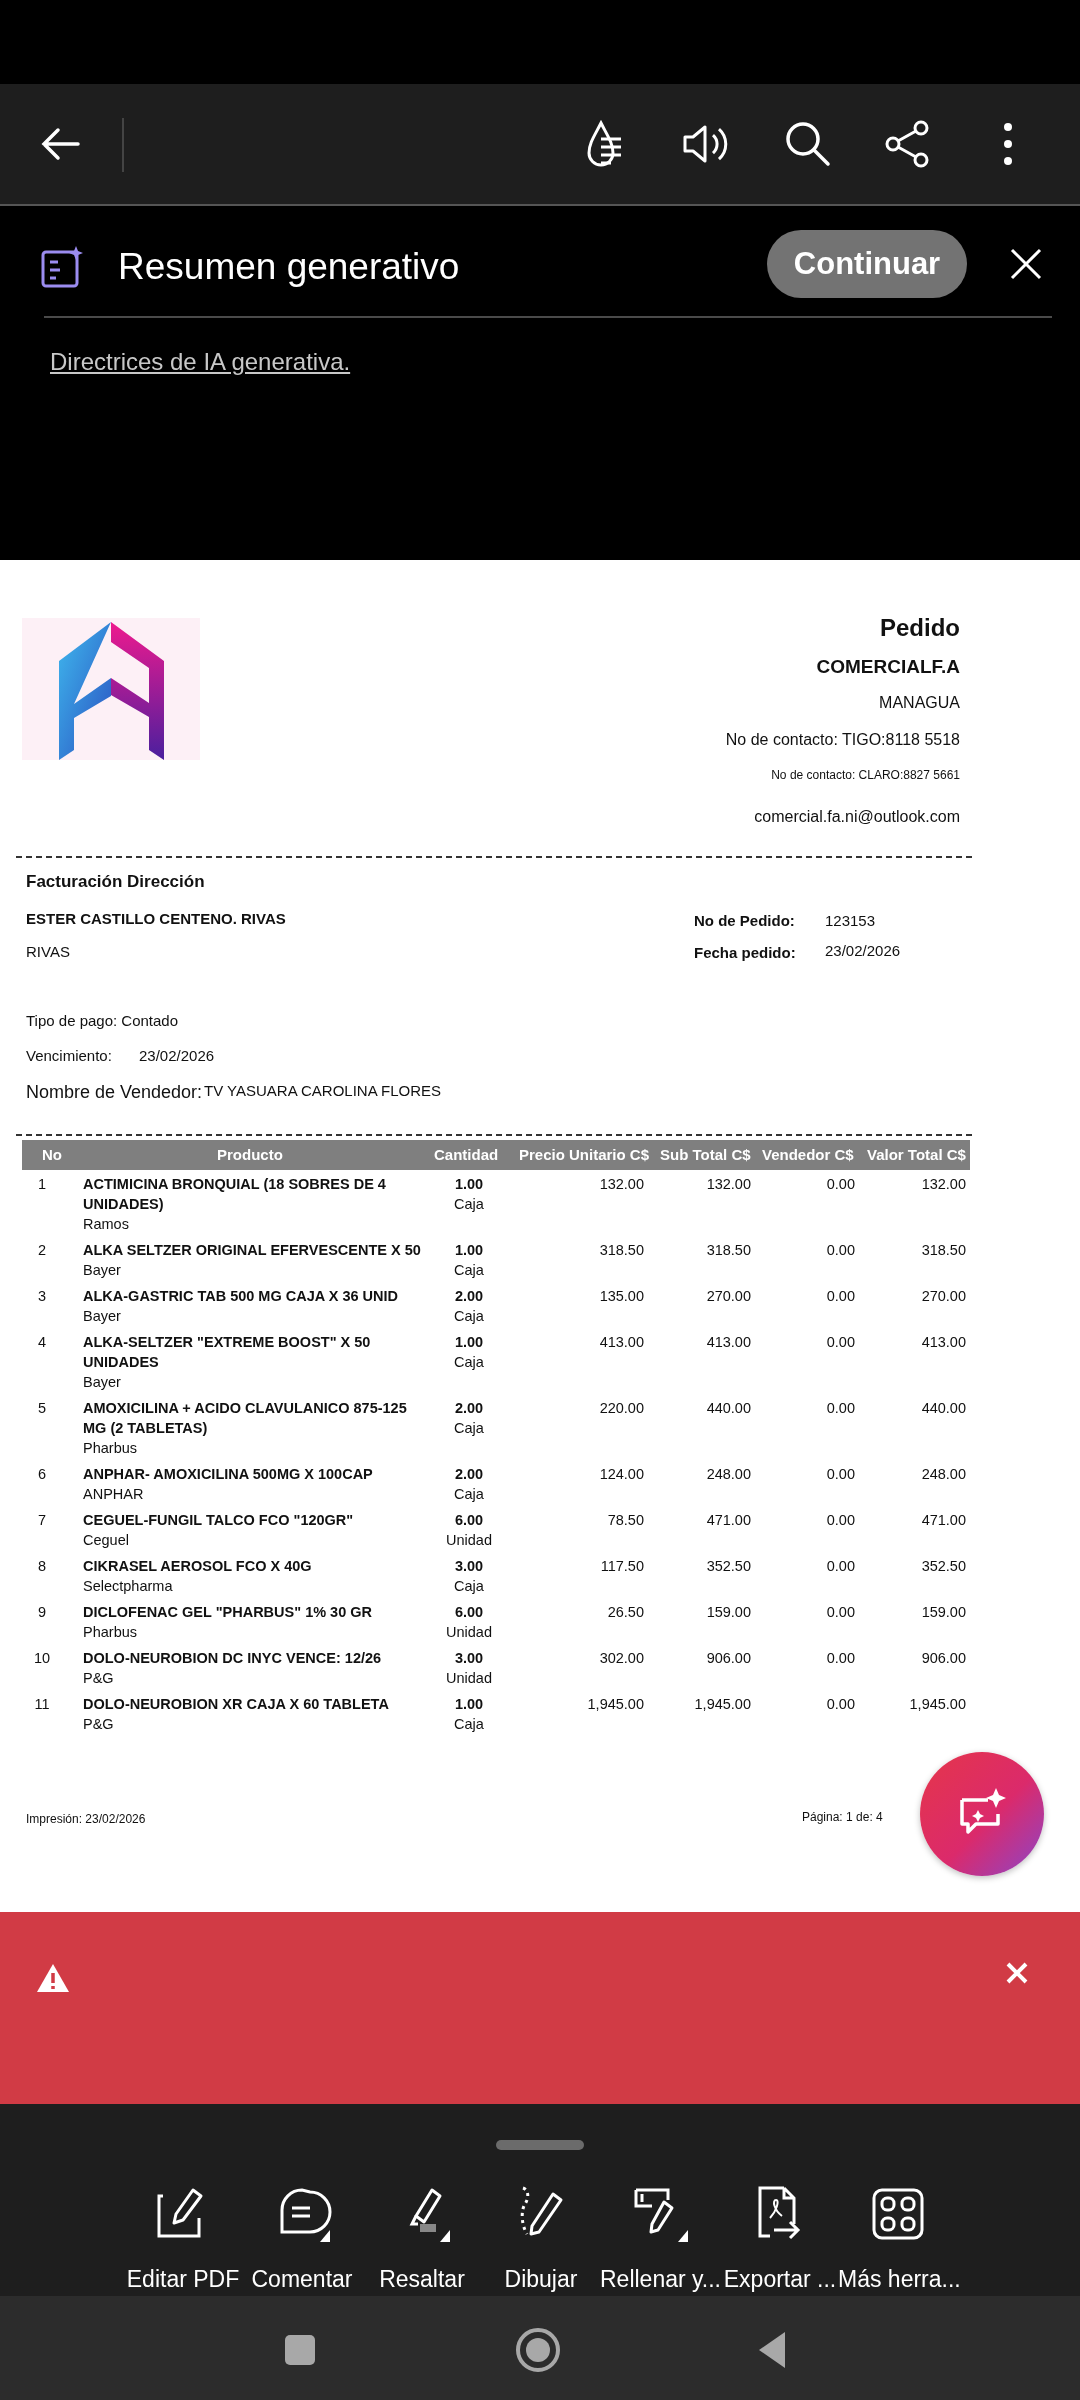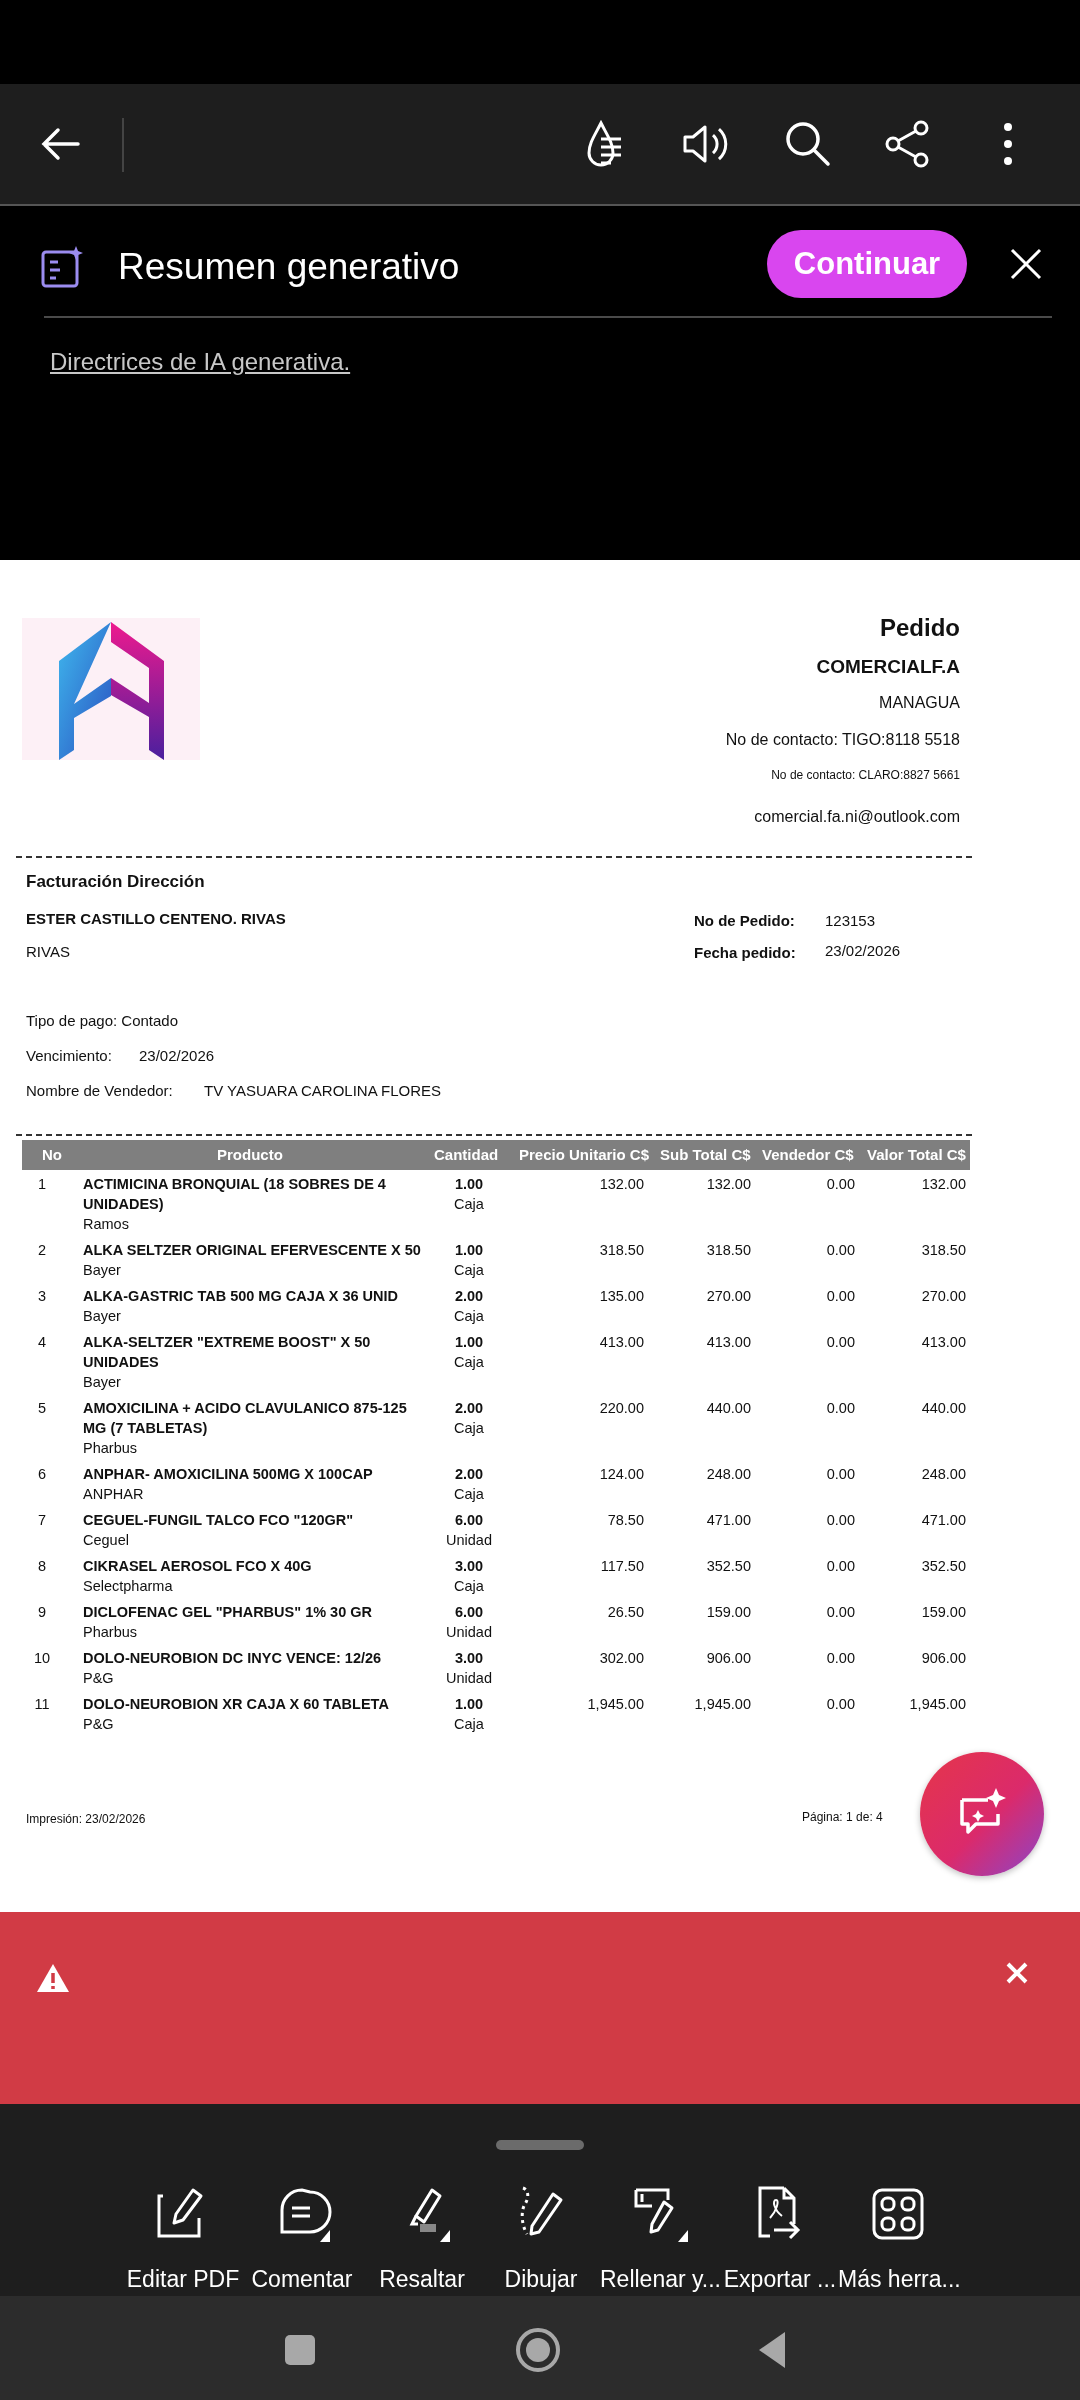--- a/index.html
+++ b/index.html
@@ -4,21 +4,21 @@
 <style>
 *{box-sizing:border-box;margin:0;padding:0}
 html,body{width:1080px;height:2400px;overflow:hidden;background:#000;font-family:"Liberation Sans",sans-serif}
 .status-bar{position:absolute;left:0;top:0;width:1080px;height:84px;background:#000}
 .toolbar{position:absolute;left:0;top:84px;width:1080px;height:122px;background:#1e1e1e;border-bottom:2px solid #555}
 .toolbar .ic{position:absolute;top:30px;width:60px;height:60px;display:flex;align-items:center;justify-content:center;cursor:pointer}
 .toolbar .divider{position:absolute;left:122px;top:34px;width:2px;height:54px;background:#444}
 .panel{position:absolute;left:0;top:208px;width:1080px;height:352px;background:#000}
 .panel .gen-icon{position:absolute;left:40px;top:36px;width:46px;height:46px}
 .panel .title{position:absolute;left:118px;top:38px;color:#fff;font-size:37px}
-.panel .continue{position:absolute;left:767px;top:22px;width:200px;height:68px;border-radius:34px;background:#d946ef;color:#fff;font-size:31px;font-weight:bold;display:flex;align-items:center;justify-content:center;cursor:pointer}
+.panel .continue{position:absolute;left:767px;top:22px;width:200px;height:68px;border-radius:34px;background:#737373;color:#fff;font-size:31px;font-weight:bold;display:flex;align-items:center;justify-content:center;cursor:pointer}
 .panel .close{position:absolute;left:1004px;top:34px;width:44px;height:44px;cursor:pointer}
 .panel .rule{position:absolute;left:44px;top:108px;width:1008px;height:2px;background:#4a4a4a}
 .panel .link{position:absolute;left:50px;top:140px;color:#c8c8c8;font-size:24px;text-decoration:underline;cursor:pointer}
 .doc{position:absolute;left:0;top:560px;width:1080px;height:1352px;background:#fff;color:#111}
 .logo{position:absolute;left:22px;top:58px;width:178px;height:142px;background:#fdf0f6}
 .hdr-right{position:absolute;right:120px;text-align:right;color:#111}
 .dots{position:absolute;left:16px;width:956px;height:0;border-top:2px dashed #333}
 .t{position:absolute;font-size:16px;color:#111;white-space:nowrap}
 .b{font-weight:bold}
 .table{position:absolute;left:22px;top:580px;width:948px}
@@ -132,21 +132,21 @@
   <div class="t b" style="left:26px;top:350px;font-size:15px">ESTER CASTILLO CENTENO. RIVAS</div>
   <div class="t" style="left:26px;top:383px;font-size:15px">RIVAS</div>
   <div class="t b" style="left:694px;top:352px;font-size:15px">No de Pedido:</div>
   <div class="t" style="left:825px;top:352px;font-size:15px">123153</div>
   <div class="t b" style="left:694px;top:384px;font-size:15px">Fecha pedido:</div>
   <div class="t" style="left:825px;top:382px;font-size:15px">23/02/2026</div>
 
   <div class="t" style="left:26px;top:452px;font-size:15px">Tipo de pago: Contado</div>
   <div class="t" style="left:26px;top:487px;font-size:15px">Vencimiento:</div>
   <div class="t" style="left:139px;top:487px;font-size:15px">23/02/2026</div>
-  <div class="t" style="left:26px;top:522px;font-size:15px">Nombre de Vendedor:</div>
+  <div class="t" style="left:26px;top:522px;font-size:18px">Nombre de Vendedor:</div>
   <div class="t" style="left:204px;top:522px;font-size:15px">TV YASUARA CAROLINA FLORES</div>
 
   <div class="dots" style="top:574px"></div>
 
   <div class="table">
     <div class="thead">
       <span style="left:20px">No</span>
       <span style="left:195px">Producto</span>
       <span style="left:412px">Cantidad</span>
       <span style="left:497px">Precio Unitario C$</span>
@@ -197,21 +197,21 @@
           <span class="cnt b" style="left:412px;width:70px;top:6px">1.00</span>
           <span class="cnt" style="left:412px;width:70px;top:26px">Caja</span>
           <span class="r" style="right:326px;top:6px">413.00</span>
           <span class="r" style="right:219px;top:6px">413.00</span>
           <span class="r" style="right:115px;top:6px">0.00</span>
           <span class="r" style="right:4px;top:6px">413.00</span>
         </div>
         <div class="row" style="height: 66px;">
           <span class="num" style="left:0;width:40px;top:6px">5</span>
           <span class="b" style="left:61px;top:6px">AMOXICILINA + ACIDO CLAVULANICO 875-125</span>
-          <span class="b" style="left:61px;top:26px">MG (7 TABLETAS)</span>
+          <span class="b" style="left:61px;top:26px">MG (2 TABLETAS)</span>
           <span style="left:61px;top:46px">Pharbus</span>
           <span class="cnt b" style="left:412px;width:70px;top:6px">2.00</span>
           <span class="cnt" style="left:412px;width:70px;top:26px">Caja</span>
           <span class="r" style="right:326px;top:6px">220.00</span>
           <span class="r" style="right:219px;top:6px">440.00</span>
           <span class="r" style="right:115px;top:6px">0.00</span>
           <span class="r" style="right:4px;top:6px">440.00</span>
         </div>
         <div class="row" style="height: 46px;">
           <span class="num" style="left:0;width:40px;top:6px">6</span>

